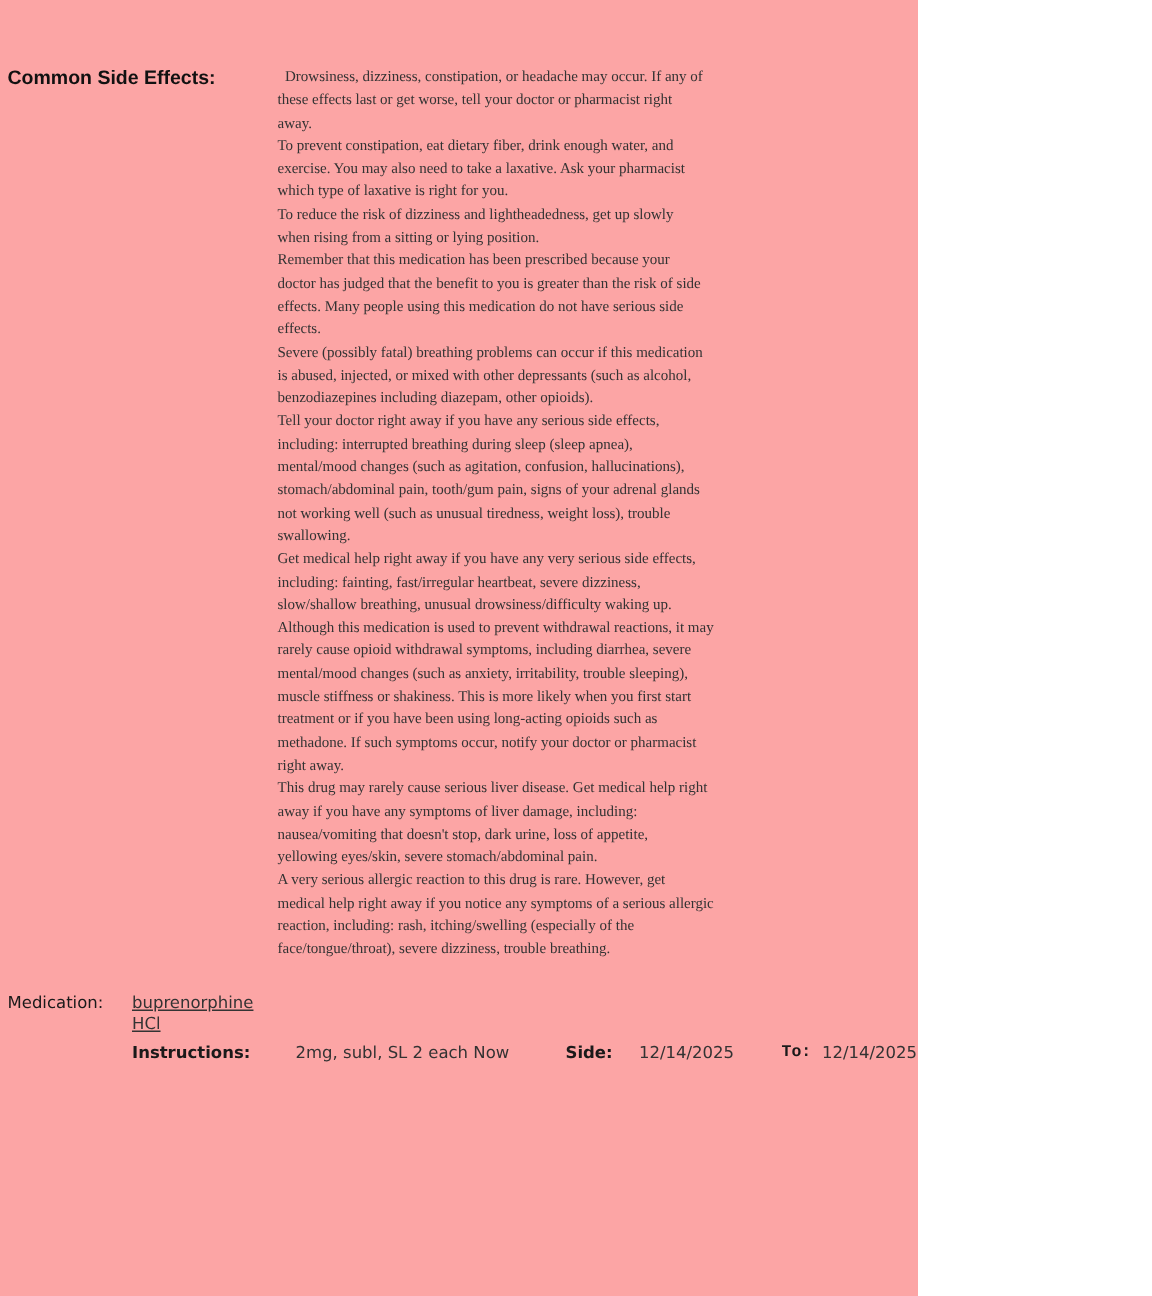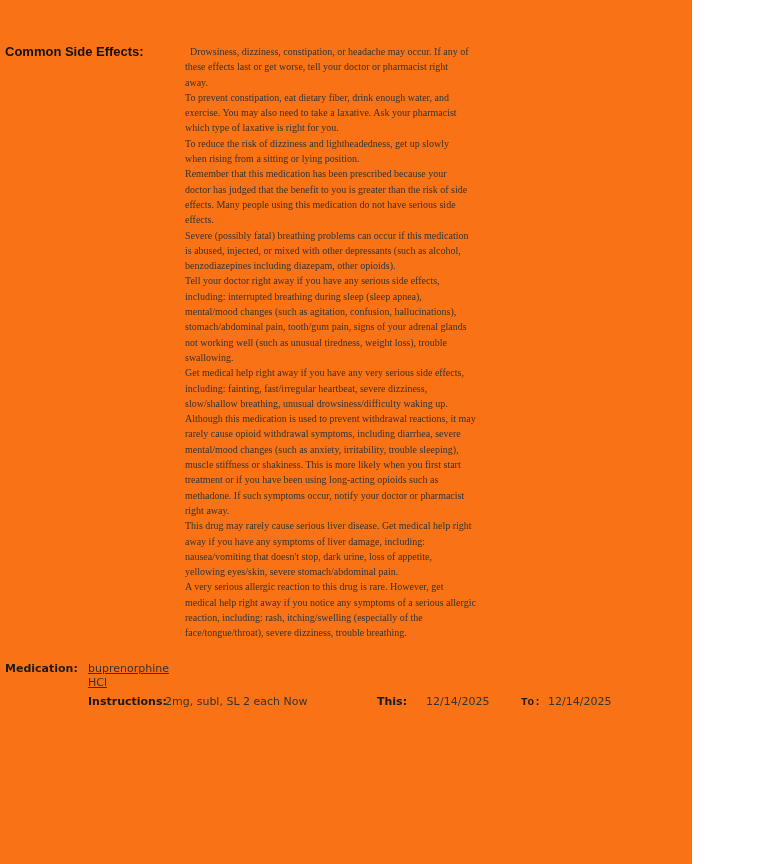--- a/index.html
+++ b/index.html
@@ -2,23 +2,23 @@
 <html><head>
 <meta charset="utf-8">
 <style>
   html, body {
     margin: 0;
     padding: 0;
     background: #ffffff;
   }
   .page {
     position: relative;
-    width: 692px;
+    width: 612px;
     height: 864px;
-    background: #f97316;
+    background: #fca5a5;
     overflow: hidden;
   }
 
   
   .effects-row {
     display: flex;
     align-items: flex-start;
     padding: 44px 0 0 5px;
   }
   .effects-label {
@@ -47,21 +47,21 @@
   }
   .med-row {
     display: flex;
     align-items: flex-start;
     margin-top: 21px;
     padding-left: 5px;
   }
   .med-label {
     width: 83px;
     flex: 0 0 83px;
-    font-weight: bold;
+    font-weight: normal;
     color: #1a1a1a;
     line-height: 14px;
   }
   .med-value {
     white-space: pre-wrap;
     line-height: 14px;
     color: #333333;
     text-decoration: underline;
   }
   .instr-row {
@@ -73,21 +73,21 @@
     position: absolute;
     top: 0;
     white-space: nowrap;
     line-height: 14px;
   }
   .b {
     font-weight: bold;
     color: #1a1a1a;
   }
   .instr-label  { left: 88px;  }
-  .instr-value  { left: 165px; text-align: center; }
+  .instr-value  { left: 197px; text-align: center; }
   .from-label   { left: 377px; }
   .from-value   { left: 426px; }
   .to-label     { left: 521px; font-family: Liberation Mono, monospace; }
   .to-value     { left: 548px; }
 </style>
 </head>
 <body>
 
 <div class="page">
 
@@ -138,21 +138,21 @@
 
     <div class="med-row">
       <div class="med-label">Medication:</div>
       <div class="med-value">buprenorphine
 HCl</div>
     </div>
 
     <div class="instr-row">
       <span class="instr-label b">Instructions:</span>
       <span class="instr-value">2mg, subl, SL 2 each Now</span>
-      <span class="from-label b">This:</span>
+      <span class="from-label b">Side:</span>
       <span class="from-value">12/14/2025</span>
       <span class="to-label b">To:</span>
       <span class="to-value">12/14/2025</span>
     </div>
 
   </div>
 
 </div>
 
 </body></html>

